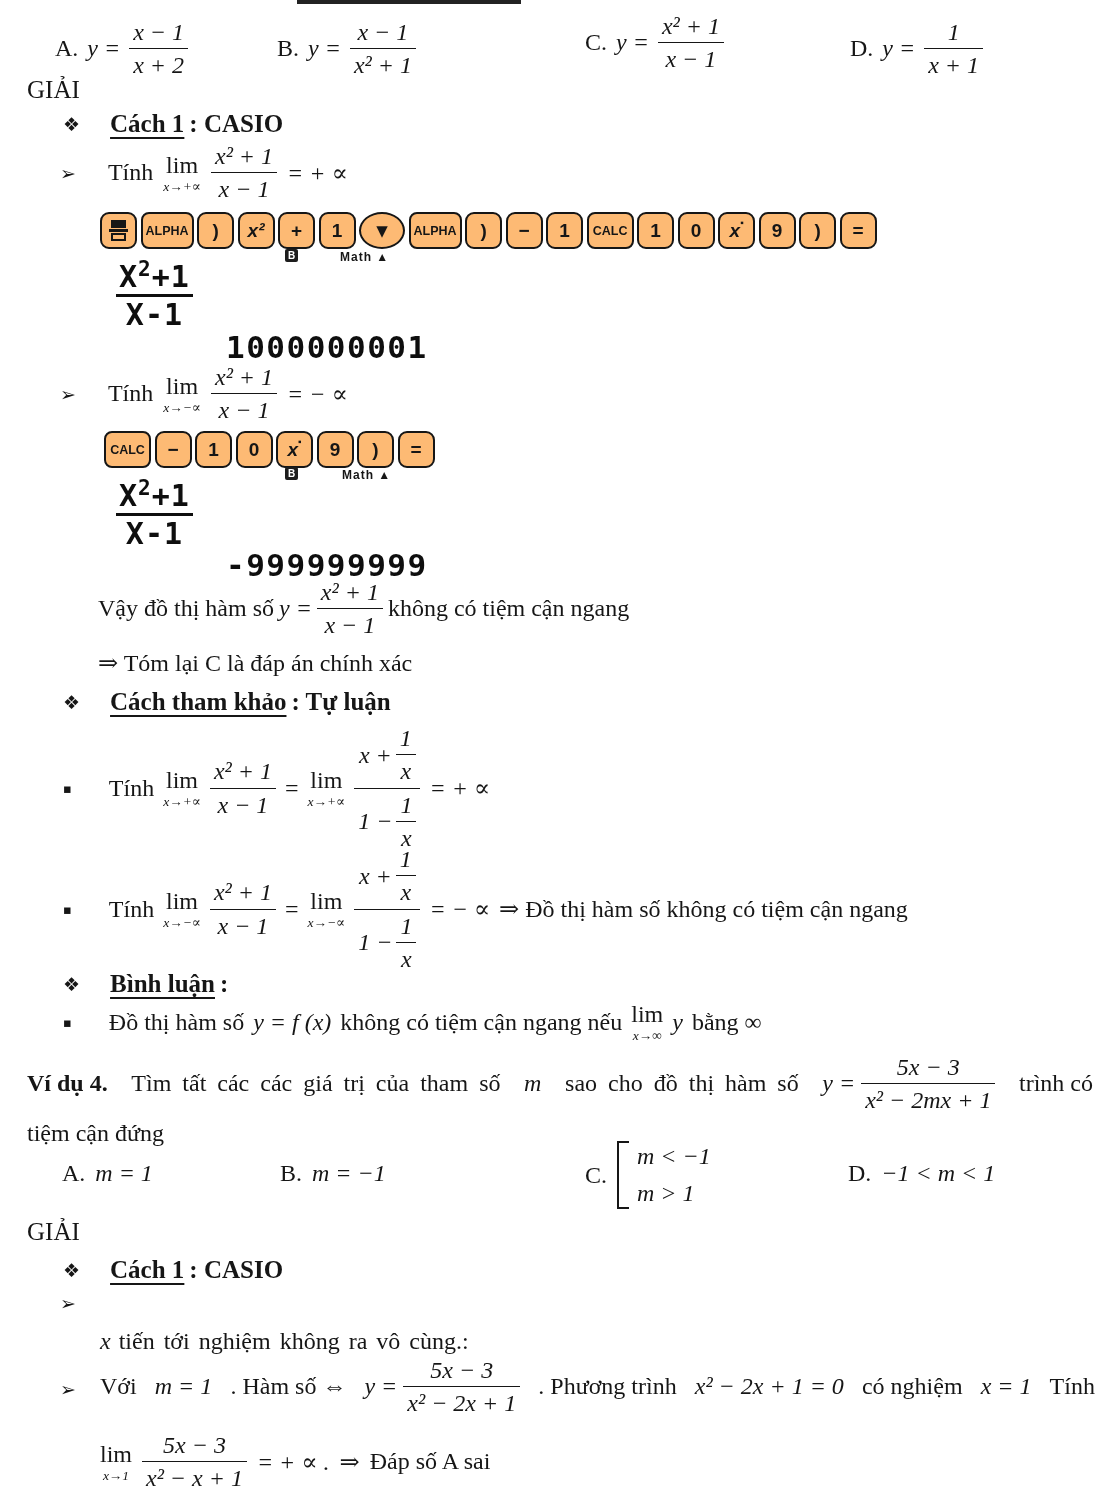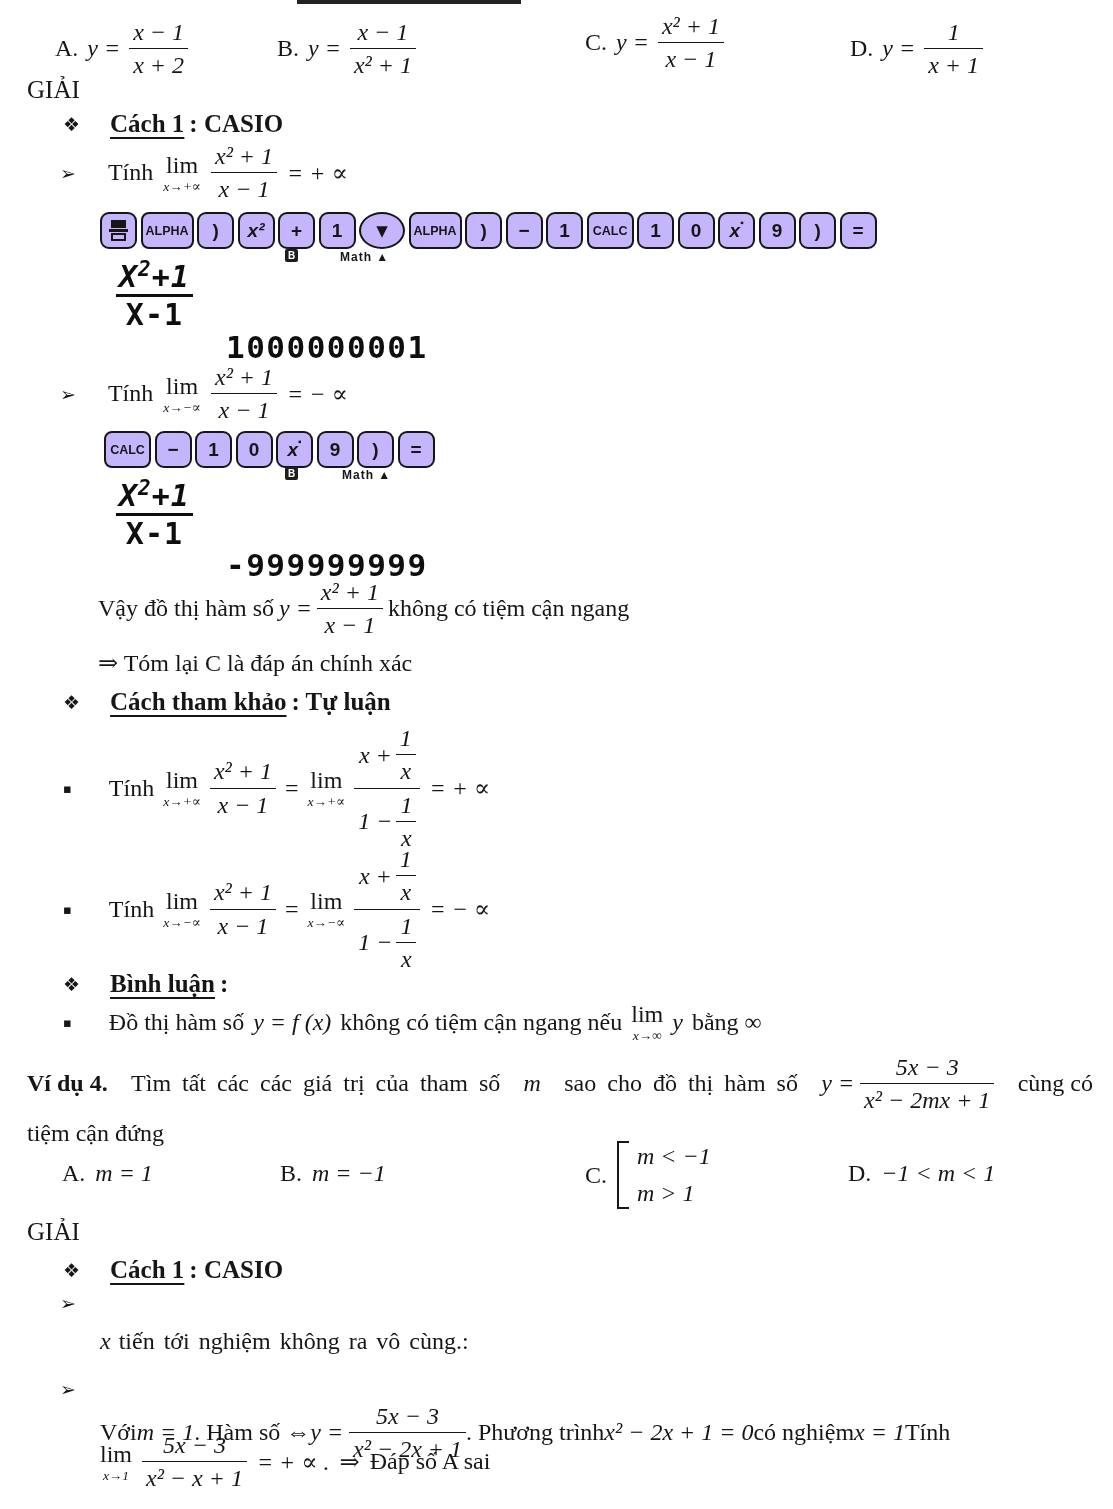--- a/index.html
+++ b/index.html
@@ -20,38 +20,38 @@
   
   .ico{font-family:"DejaVu Sans",sans-serif;font-size:19px;margin-right:30px;}
   .bul{font-family:"DejaVu Sans",sans-serif;font-size:19px;margin-right:22px;}
   .sq{font-family:"DejaVu Sans",sans-serif;font-size:13px;margin-right:28px;}
   .hdr{display:inline-flex;align-items:center;}
   .hdr .t{font-weight:bold;text-decoration:underline;text-decoration-thickness:2px;text-underline-offset:5px;}
   .hdr .sfx{font-weight:bold;margin-left:5px;}
   
   .keys{display:flex;gap:3.5px;align-items:center;}
   .key{display:inline-flex;align-items:center;justify-content:center;height:37px;min-width:37px;
-       padding:0 3px;border:2.6px solid #161616;border-radius:9px;background:#c4b5fd;box-sizing:border-box;
+       padding:0 3px;border:2.6px solid #161616;border-radius:9px;background:#fdba74;box-sizing:border-box;
        font-family:"Liberation Sans","DejaVu Sans",sans-serif;font-weight:bold;font-size:19px;text-align:center;}
   .key.wide{font-size:12.5px;min-width:47px;border-radius:8px;letter-spacing:0;}
   .key.oval{border-radius:50%;min-width:46px;}
   .key .tri{font-family:"DejaVu Sans",sans-serif;font-size:15px;}
   .supkey{font-size:10px;align-self:flex-start;margin-top:3px;}
   .fkicon{display:flex;flex-direction:column;align-items:center;gap:1.5px;}
   .fkicon .fa{width:15px;height:8px;background:#161616;}
   .fkicon .fb{width:19px;height:2.5px;background:#161616;}
   .fkicon .fc{width:15px;height:8px;border:2px solid #161616;box-sizing:border-box;}
   
   .flagB{display:inline-block;background:#1d1d1d;color:#fff;font:bold 10px "Liberation Sans",sans-serif;
          padding:1px 3px;border-radius:2px;}
   .flagMath{font:bold 12px "Liberation Sans","DejaVu Sans",sans-serif;letter-spacing:1px;}
   
   .lcd{font-family:"DejaVu Sans Mono",monospace;font-weight:bold;color:#0e0e0e;}
   .lcdfrac{display:inline-flex;flex-direction:column;align-items:center;}
-  .lcdfrac .n{font-size:30px;letter-spacing:1px;border-bottom:3.4px solid #0e0e0e;padding:0 3px 1px;line-height:1.05;font-style:italic;}
+  .lcdfrac .n{font-size:30px;letter-spacing:1px;border-bottom:3.4px solid #0e0e0e;padding:0 3px 1px;line-height:1.05;}
   .lcdfrac .d{font-size:30px;letter-spacing:1px;padding-top:2px;line-height:1.05;}
   .lcdfrac .n sup{font-size:21px;}
   .lcdres{font-size:31px;letter-spacing:1.5px;}
   
   .brk{width:10px;height:64px;border:2.6px solid #161616;border-right:none;margin:0 8px 0 10px;}
   .cases{display:flex;flex-direction:column;gap:10px;text-align:left;}
 </style>
 </head>
 <body>
 
@@ -268,20 +268,21 @@
           </span></span>
       <span class="den"><span class="mrow" style="gap:4px;">
             <span>1 −</span>
             <span class="frac">
               <span class="num">1</span>
               <span class="den">x</span>
             </span>
           </span></span>
     </span>
     <span class="it">= − ∝</span>
+    <span>⇒ Đồ thị hàm số không có tiệm cận ngang</span>
   </div>
 
   <div class="abs hdr" style="left:63px;top:970px;font-size:25px;">
     <span class="ico">❖</span>
     <span class="t">Bình luận</span>
     <span class="sfx">:</span>
   </div>
   <div class="abs mrow" style="left:63px;top:1002px;gap:9px;">
     <span class="sq">▪</span>
     <span>Đồ thị hàm số</span>
@@ -301,21 +302,21 @@
       <span style="word-spacing:5px;">Tìm tất các các giá trị của tham số</span>
       <span class="it">m</span>
       <span style="word-spacing:5px;">sao cho đồ thị hàm số</span>
       <span class="mrow" style="gap:6px;">
         <span class="it">y =</span>
         <span class="frac it">
             <span class="num">5x − 3</span>
             <span class="den">x² − 2mx + 1</span>
           </span>
       </span>
-      <span>cùng có</span>
+      <span>trình có</span>
     </div>
   </div>
   <div class="abs" style="left:27px;top:1120px;">tiệm cận đứng</div>
 
   <div class="abs mrow" style="left:62px;top:1160px;gap:10px;">
     <span>A.</span>
     <span class="it">m = 1</span>
   </div>
   <div class="abs mrow" style="left:280px;top:1160px;gap:10px;">
     <span>B.</span>
@@ -343,21 +344,21 @@
   </div>
 
   <span class="abs bul" style="left:60px;top:1292px;">➢</span>
   <div class="abs mrow" style="left:100px;top:1328px;gap:8px;">
     <span class="it">x</span>
     <span style="word-spacing:3px;">tiến tới nghiệm không ra vô cùng.:</span>
   </div>
 
   <span class="abs bul" style="left:60px;top:1378px;">➢</span>
   <div class="abs" style="left:100px;top:1356px;width:995px;">
-    <div class="mrow" style="width:100%;margin-top:46px;">
+    <div class="mrow" style="width:100%;justify-content:space-between;">
       <span>Với</span>
       <span class="it">m = 1</span>
       <span>. Hàm số ⇔</span>
       <span class="mrow" style="gap:6px;">
         <span class="it">y =</span>
         <span class="frac it">
             <span class="num">5x − 3</span>
             <span class="den">x² − 2x + 1</span>
           </span>
       </span>

